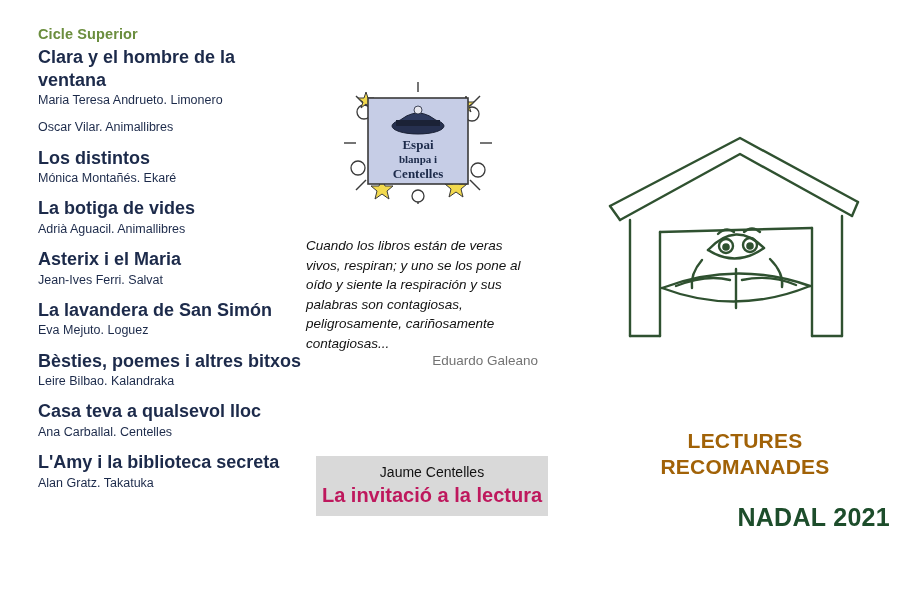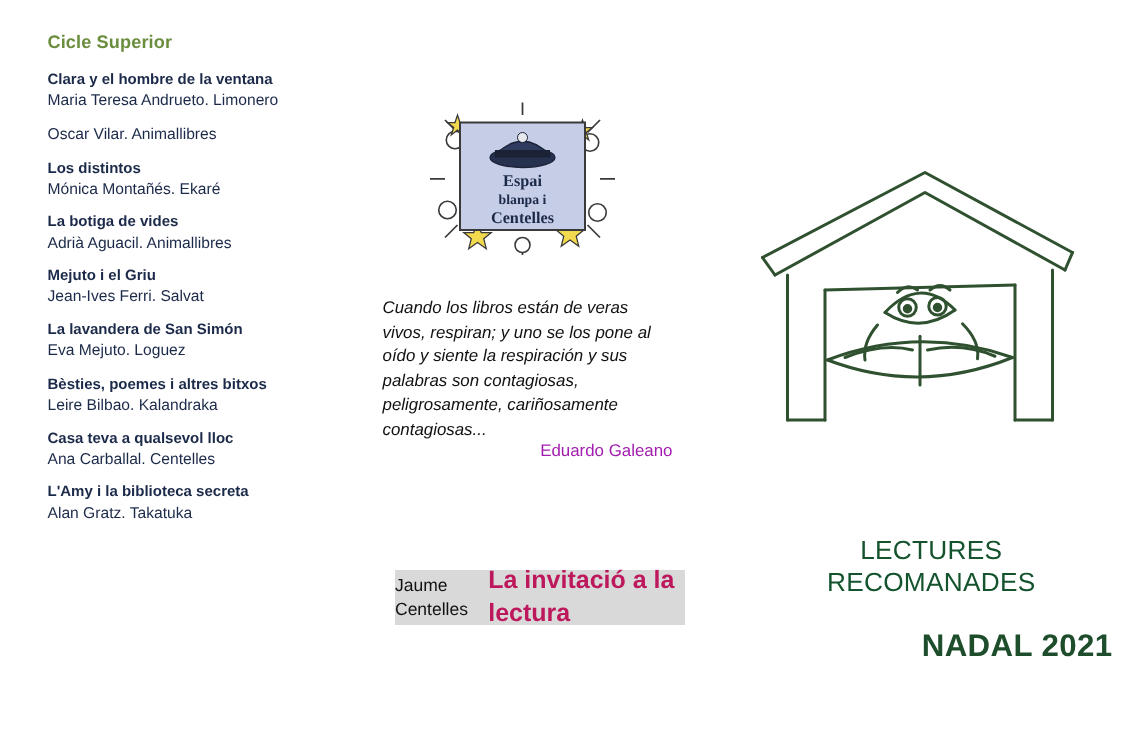--- a/index.html
+++ b/index.html
@@ -19,30 +19,30 @@
   #left-column {
     position: absolute;
     left: 38px;
     top: 26px;
     width: 270px;
   }
   #cycle-heading {
     color: #6b8e3e;
     font-weight: bold;
     font-size: 14.5px;
-    margin-bottom: 14px;
+    margin-bottom: 4px;
     letter-spacing: 0.1px;
   }
   .book-entry {
     margin-bottom: 11px;
   }
   .book-title {
     color: #1c2a4a;
     font-weight: bold;
-    font-size: 12px;
+    font-size: 18px;
     line-height: 1.25;
   }
   .book-author {
     color: #1c2a4a;
     font-size: 12.5px;
     line-height: 1.3;
     margin-top: 1px;
   }
 
   
@@ -65,31 +65,32 @@
     line-height: 1.45;
     color: #111111;
   }
   #quote-author {
     position: absolute;
     left: 306px;
     top: 353px;
     width: 232px;
     text-align: right;
     font-size: 13.5px;
-    color: #a21caf;
+    color: #737373;
   }
 
   #author-banner {
     position: absolute;
     left: 316px;
     top: 456px;
     width: 232px;
-    height: 44px;
+    height: 60px;
     background: #d9d9d9;
     display: flex;
+    flex-direction: column;
     align-items: center;
     justify-content: center;
   }
   #banner-name {
     font-size: 14px;
     color: #111111;
     line-height: 1.35;
   }
   #banner-subtitle {
     font-size: 20px;
@@ -107,23 +108,23 @@
     height: 220px;
   }
   #right-titles {
     position: absolute;
     left: 600px;
     top: 428px;
     width: 290px;
     text-align: center;
   }
   .headline {
-    font-weight: normal;
+    font-weight: bold;
     font-size: 21px;
-    color: #14532d;
+    color: #a16207;
     line-height: 1.22;
     letter-spacing: 0.2px;
   }
   #headline-year {
     font-weight: bold;
     font-size: 25px;
     color: #1d4d2b;
     margin-top: 24px;
     letter-spacing: 0.3px;
     text-align: right;
@@ -144,21 +145,21 @@
   </div>
   <div class="book-entry">
     <div class="book-title">Los distintos</div>
     <div class="book-author">Mónica Montañés. Ekaré</div>
   </div>
   <div class="book-entry">
     <div class="book-title">La botiga de vides</div>
     <div class="book-author">Adrià Aguacil. Animallibres</div>
   </div>
   <div class="book-entry">
-    <div class="book-title">Mejuto i el Griu</div>
+    <div class="book-title">Asterix i el Maria</div>
     <div class="book-author">Jean-Ives Ferri. Salvat</div>
   </div>
   <div class="book-entry">
     <div class="book-title">La lavandera de San Simón</div>
     <div class="book-author">Eva Mejuto. Loguez</div>
   </div>
   <div class="book-entry">
     <div class="book-title">Bèsties, poemes i altres bitxos</div>
     <div class="book-author">Leire Bilbao. Kalandraka</div>
   </div>

